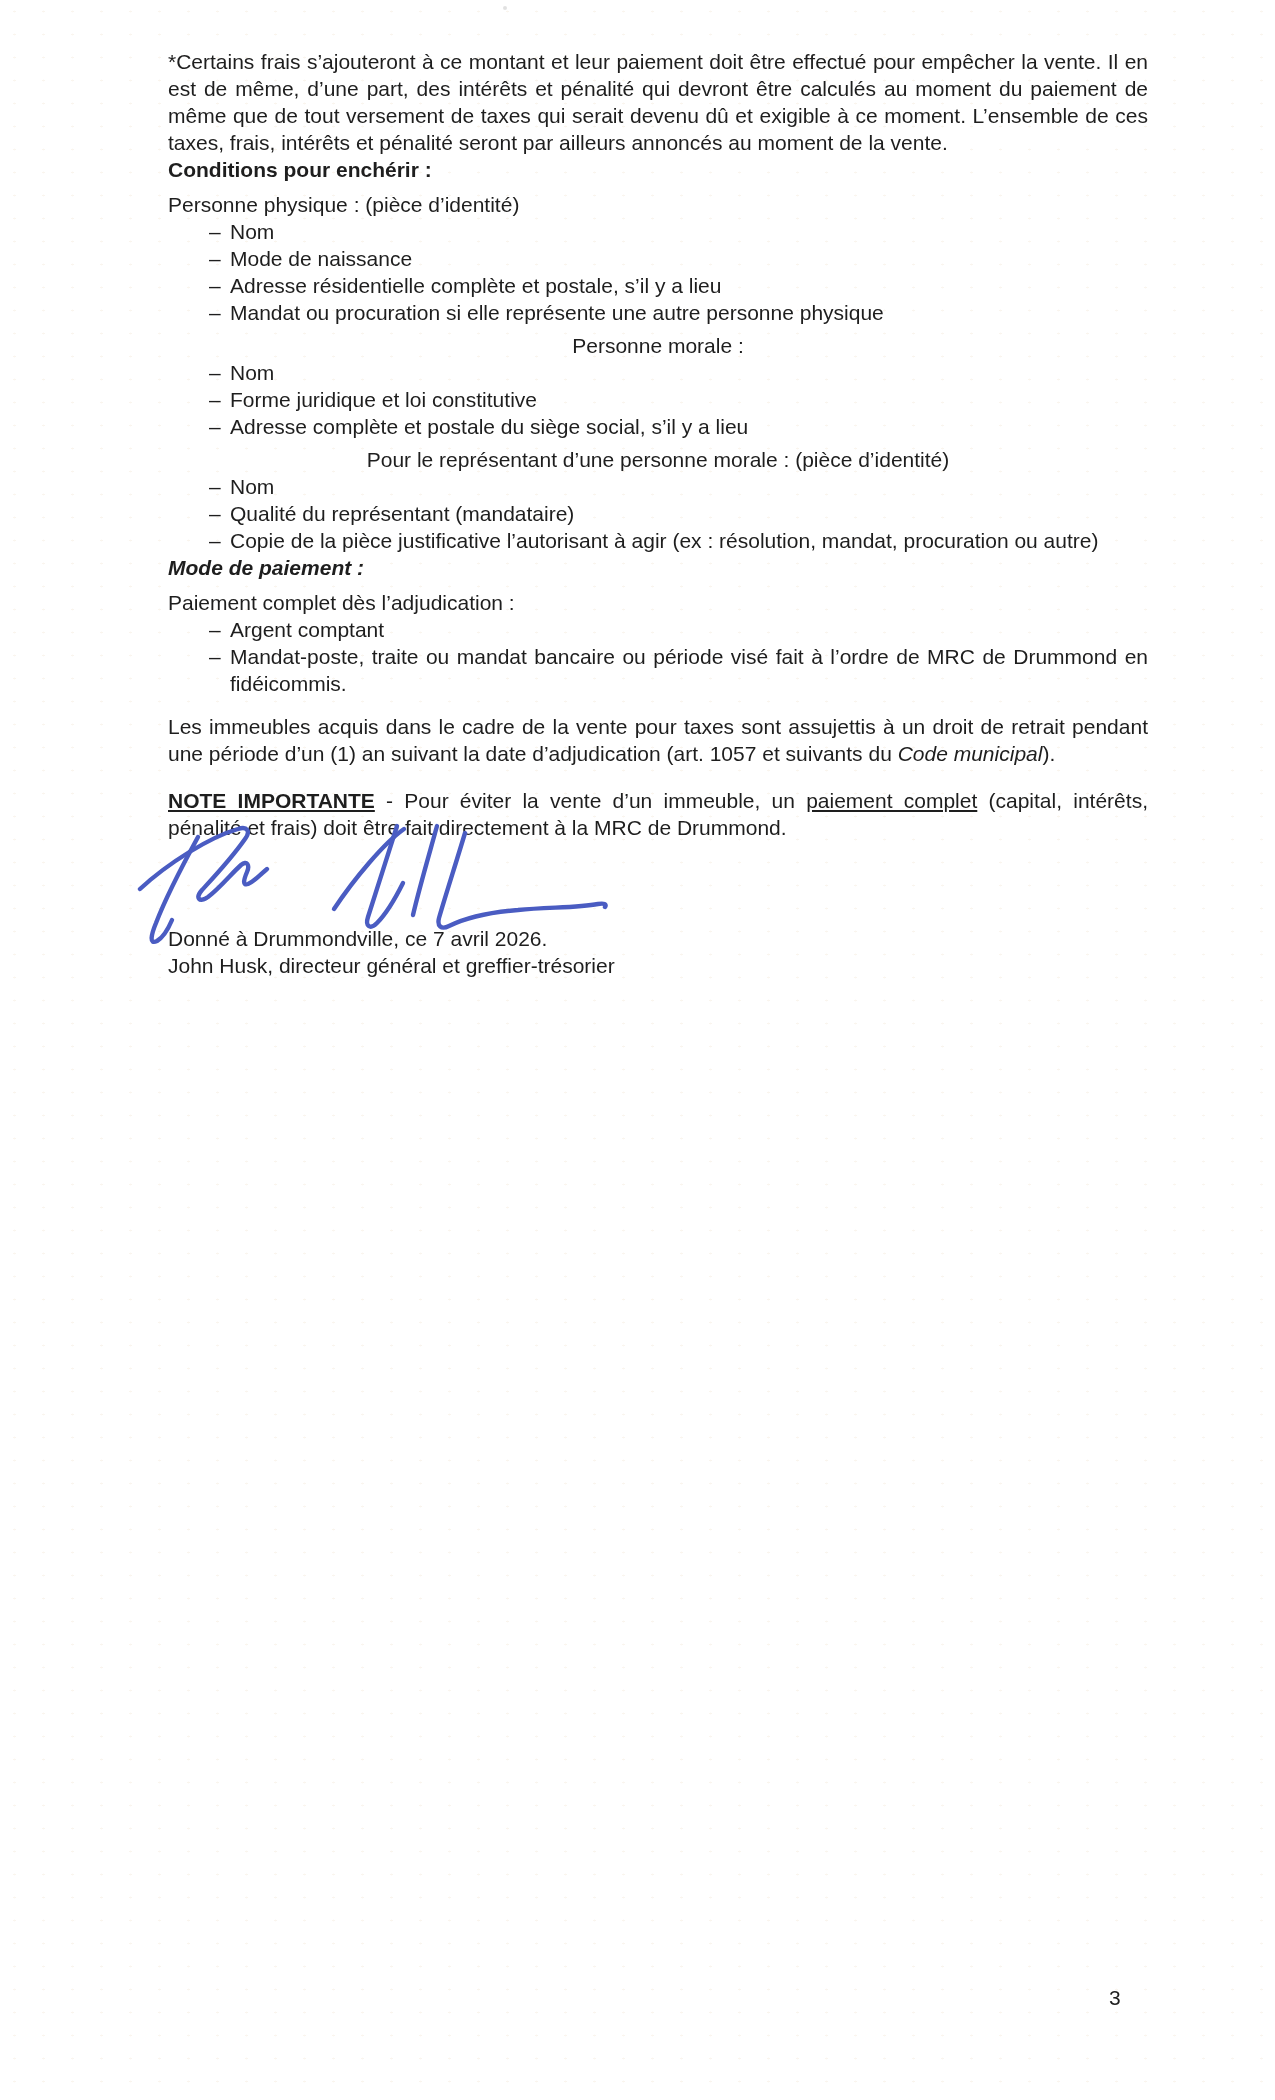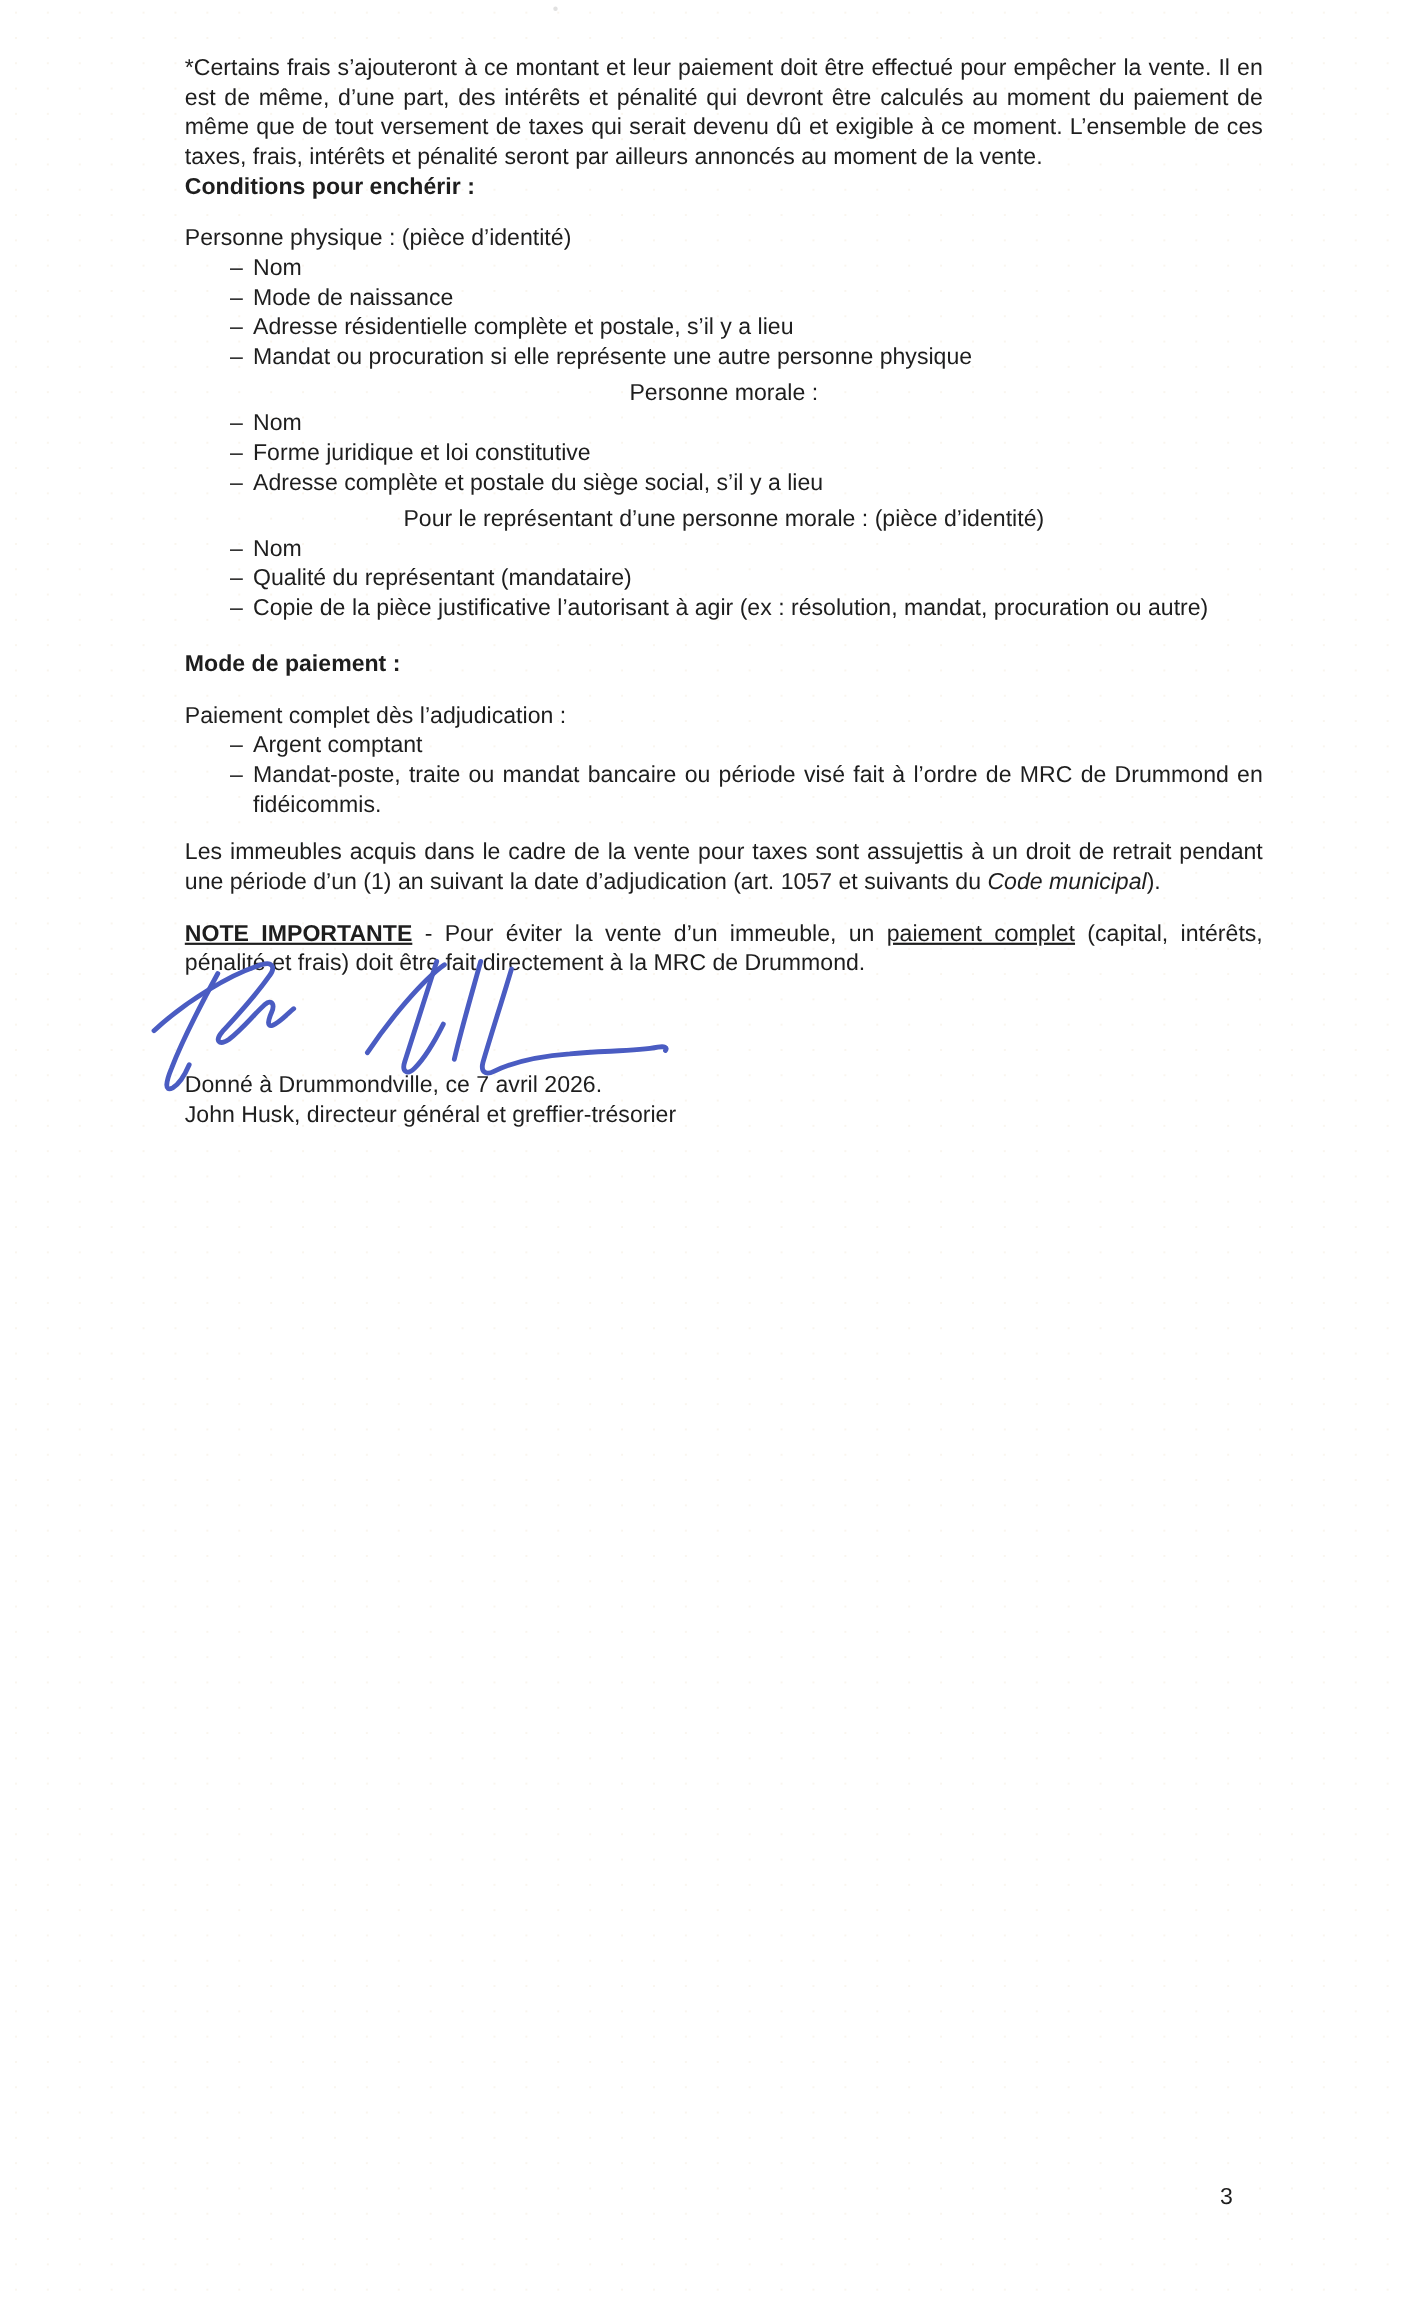--- a/index.html
+++ b/index.html
@@ -12,26 +12,26 @@
     color:#1e1e1e;
     -webkit-font-smoothing:antialiased;
   }
   .content{
     position:absolute;left:168px;top:48px;width:980px;
     font-size:21px;line-height:27px;
   }
   p{margin:0;}
   .justify{text-align:justify;}
   .heading{font-weight:bold;}
-  .group-label{margin-top:20px;}
+  .group-label{margin-top:8px;}
   .bullet{display:flex;margin-left:41px;}
   .bullet .dash{flex:0 0 21px;width:21px;}
   .bullet .txt{flex:1;}
   .mt-sm{margin-top:6px;text-align:center;}
-  .mt-md{margin-top:24px;}
+  .mt-md{margin-top:0;font-style:italic;}
   .retrait{margin-top:16px;}
   .note{margin-top:20px;}
   .note .title{font-weight:bold;text-decoration:underline;}
   .uline{text-decoration:underline;}
   .italic{font-style:italic;}
   .signature-block{position:relative;height:84px;}
   .signature-block svg{position:absolute;left:-34px;top:-18px;overflow:visible;}
   .page-number{position:absolute;left:1109px;top:1984px;font-size:21px;line-height:27px;}
   .artifact-dot{position:absolute;left:503px;top:6px;width:4px;height:4px;border-radius:50%;background:#c9c9c9;opacity:.55;}
 </style>

